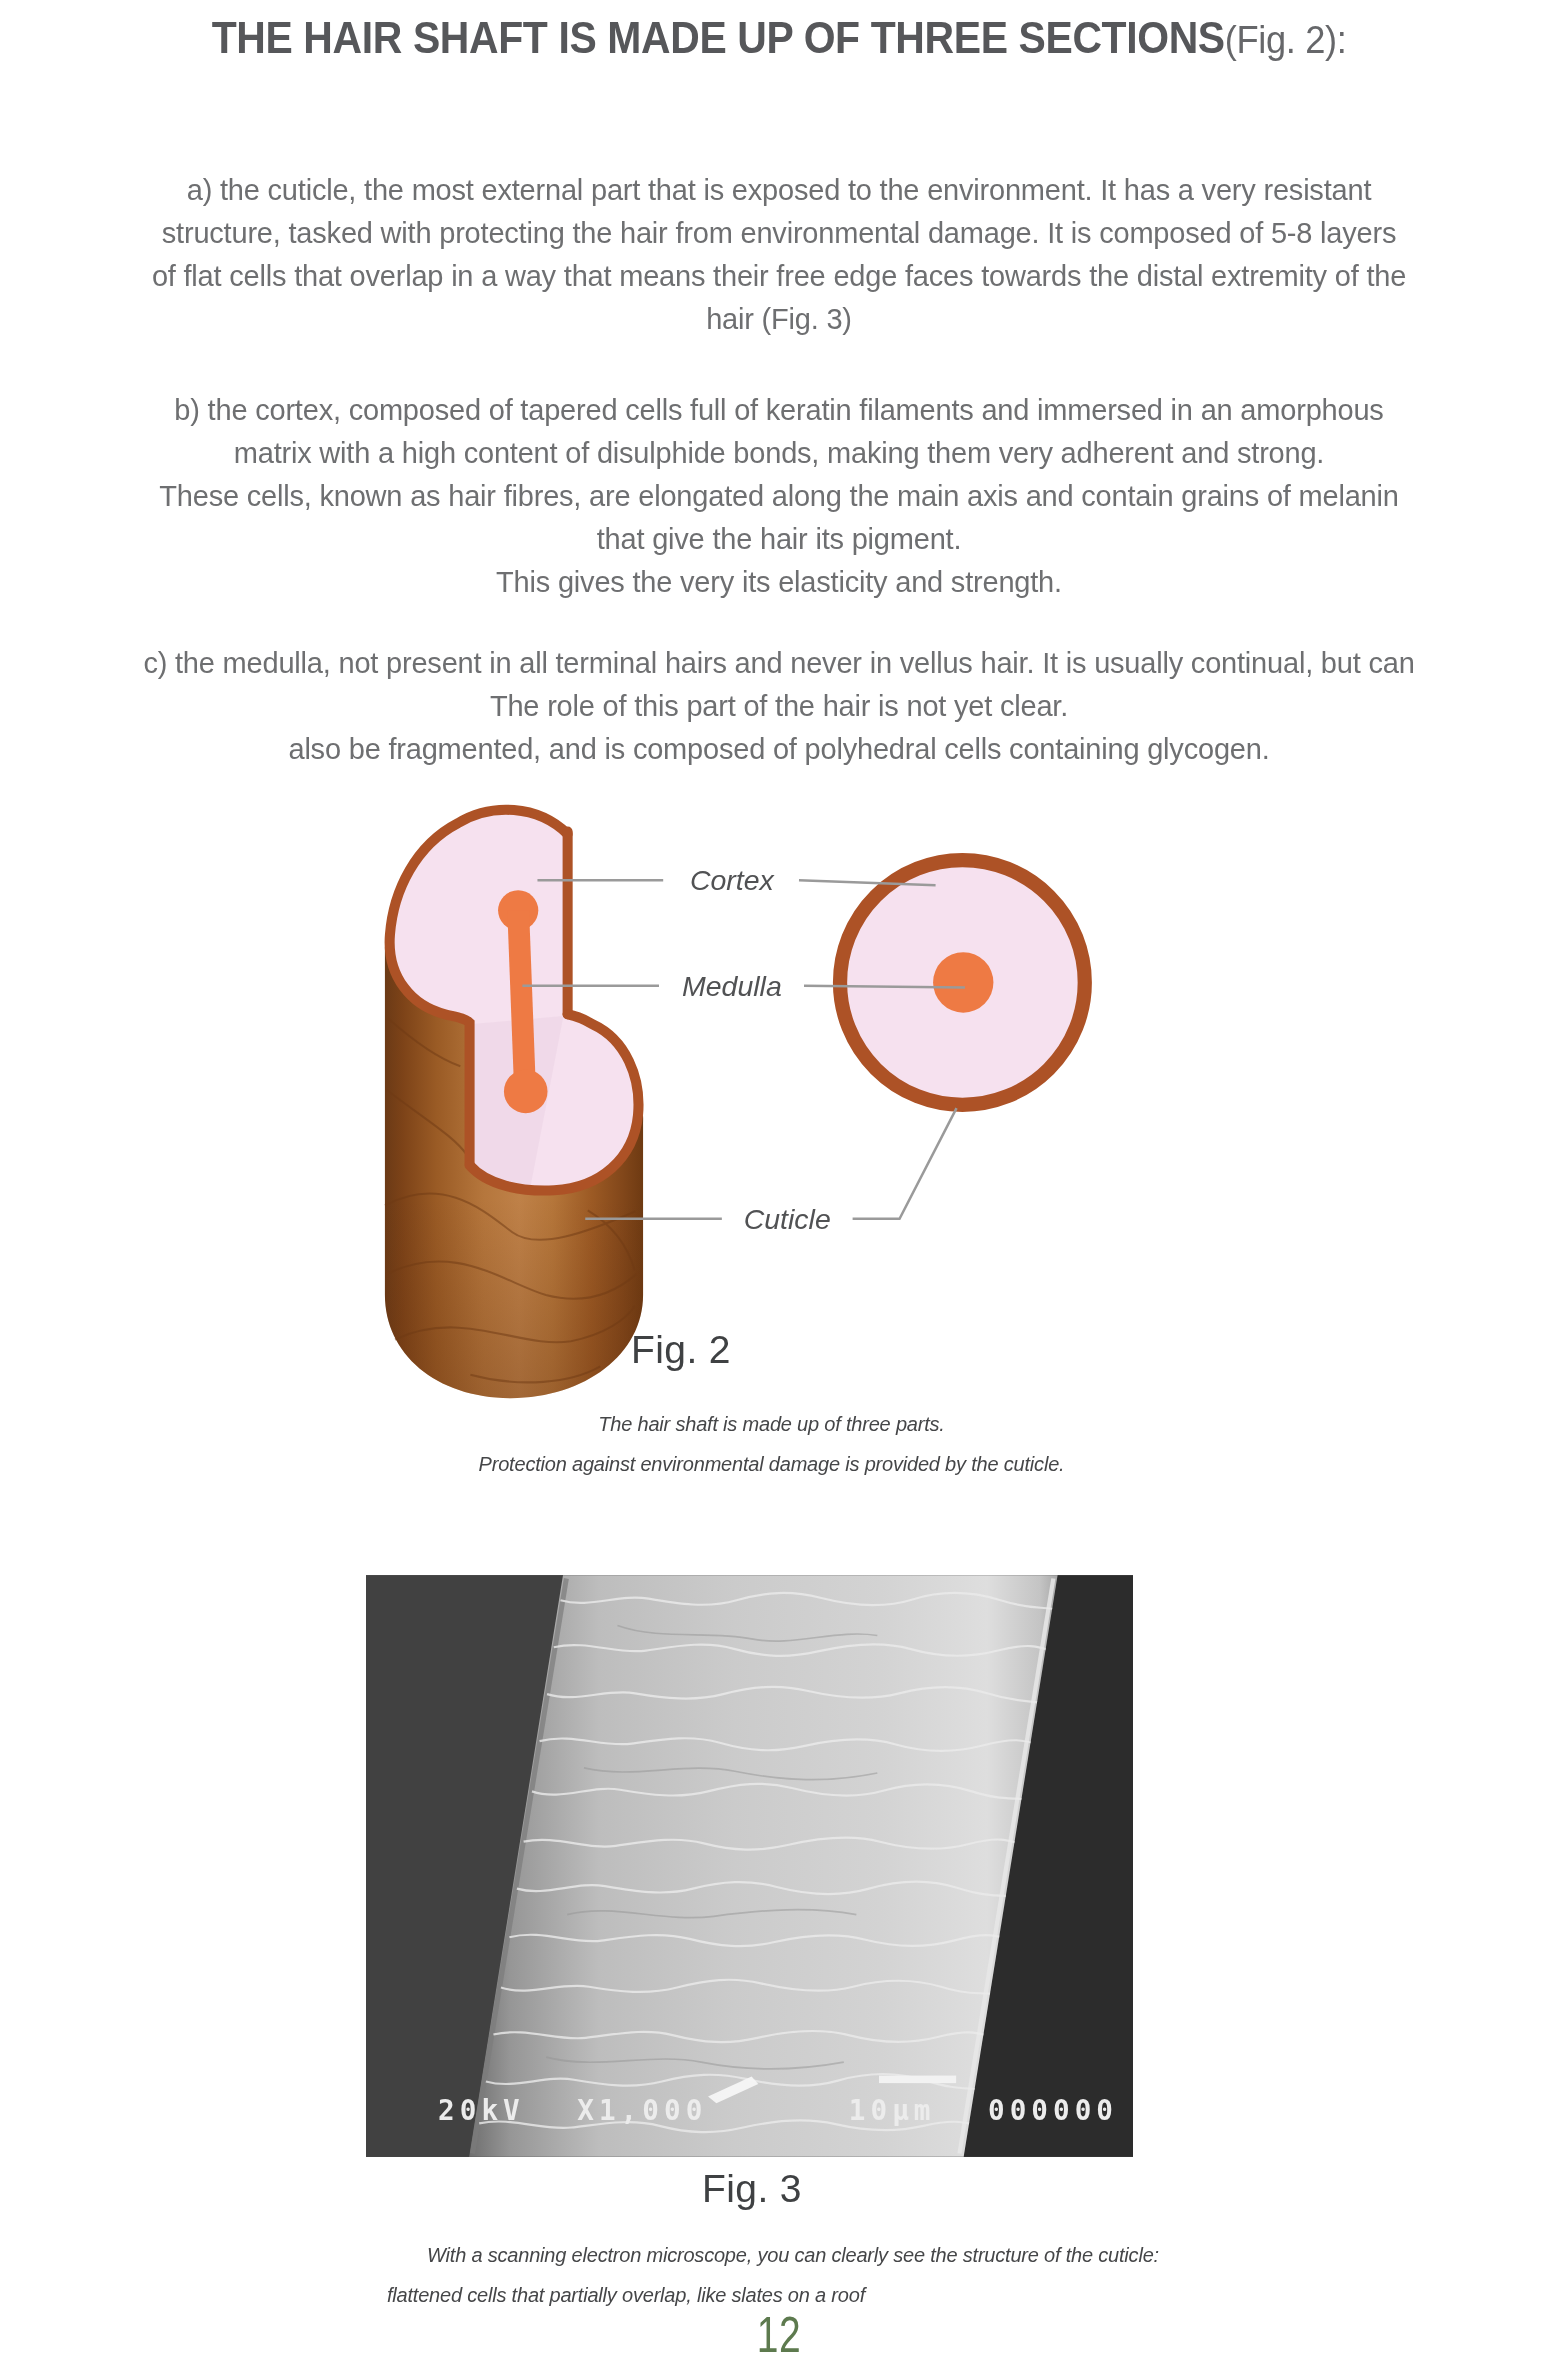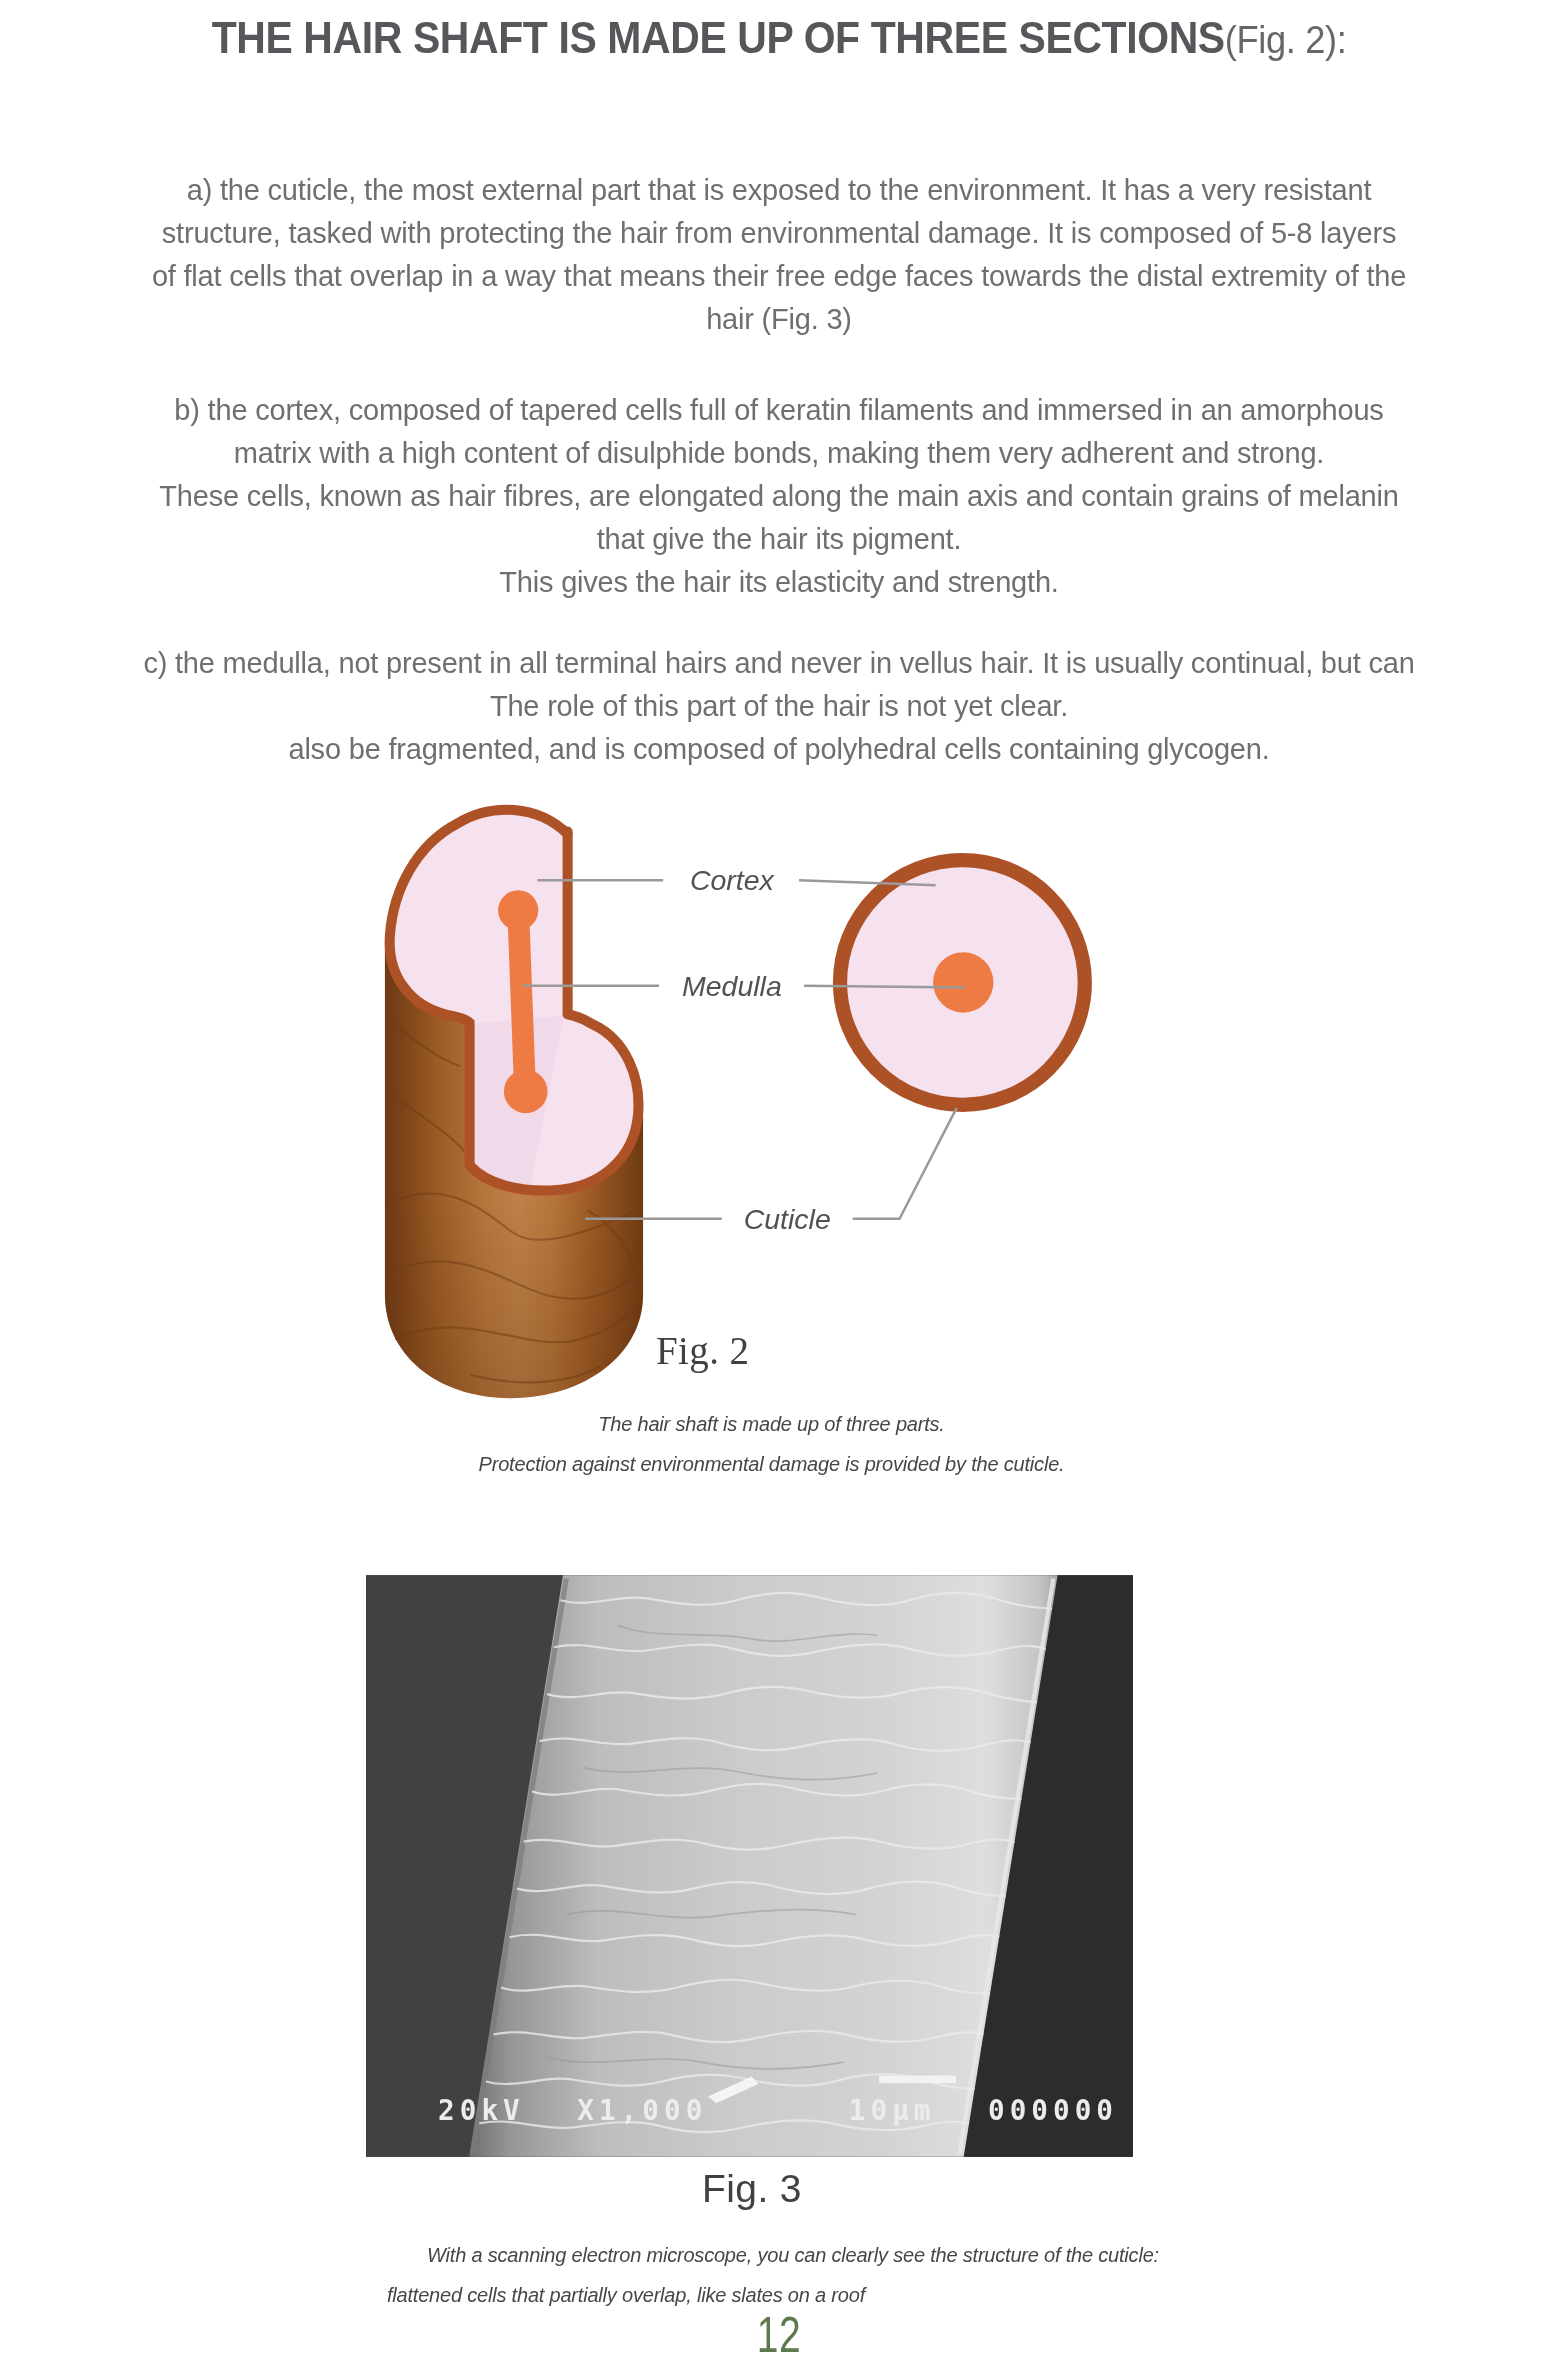--- a/index.html
+++ b/index.html
@@ -19,21 +19,21 @@
     position:absolute; left:10px; right:10px; text-align:center;
     font-size:29px; line-height:43px; color:#6e6f71; letter-spacing:-0.2px;
     font-weight:400;
   }
   .para-a { top:169px;text-align:center; }
   .para-b { top:389px; }
   .para-c { top:642px; }
   .fig-label {
     position:absolute; font-size:39px; color:#3f4143; letter-spacing:0.4px;
   }
-  .fig2-label { top:1328px; left:656px;font-family:Liberation Serif, serif; }
+  .fig2-label { top:1328px; left:631px; }
   .fig3-label { top:2167px; left:0; width:1504px; text-align:center; }
   .fig-caption {
     position:absolute; left:0; text-align:center; font-style:italic;
     font-size:20px; color:#454648; letter-spacing:-0.2px;
   }
   .cap2-1 { top:1413px; width:1543px; }
   .cap2-2 { top:1453px; width:1543px; }
   .cap3-1 { top:2244px; width:1558px;padding-left:28px; }
   .cap3-2 { top:2284px; width:1252px; }
   .page-number {
@@ -61,21 +61,21 @@
     <div>structure, tasked with protecting the hair from environmental damage. It is composed of 5-8 layers</div>
     <div>of flat cells that overlap in a way that means their free edge faces towards the distal extremity of the</div>
     <div>hair (Fig. 3)</div>
   </div>
 
   <div class="para para-b">
     <div>b) the cortex, composed of tapered cells full of keratin filaments and immersed in an amorphous</div>
     <div>matrix with a high content of disulphide bonds, making them very adherent and strong.</div>
     <div>These cells, known as hair fibres, are elongated along the main axis and contain grains of melanin</div>
     <div>that give the hair its pigment.</div>
-    <div>This gives the hair its elasticity and strength.</div>
+    <div>This gives the very its elasticity and strength.</div>
   </div>
 
   <div class="para para-c">
     <div>c) the medulla, not present in all terminal hairs and never in vellus hair. It is usually continual, but can</div>
     <div>The role of this part of the hair is not yet clear.</div>
     <div>also be fragmented, and is composed of polyhedral cells containing glycogen.</div>
   </div>
 
   <svg class="fig2-svg" width="772" height="637" viewBox="430 940 920 760" xmlns="http://www.w3.org/2000/svg">
     <defs>

